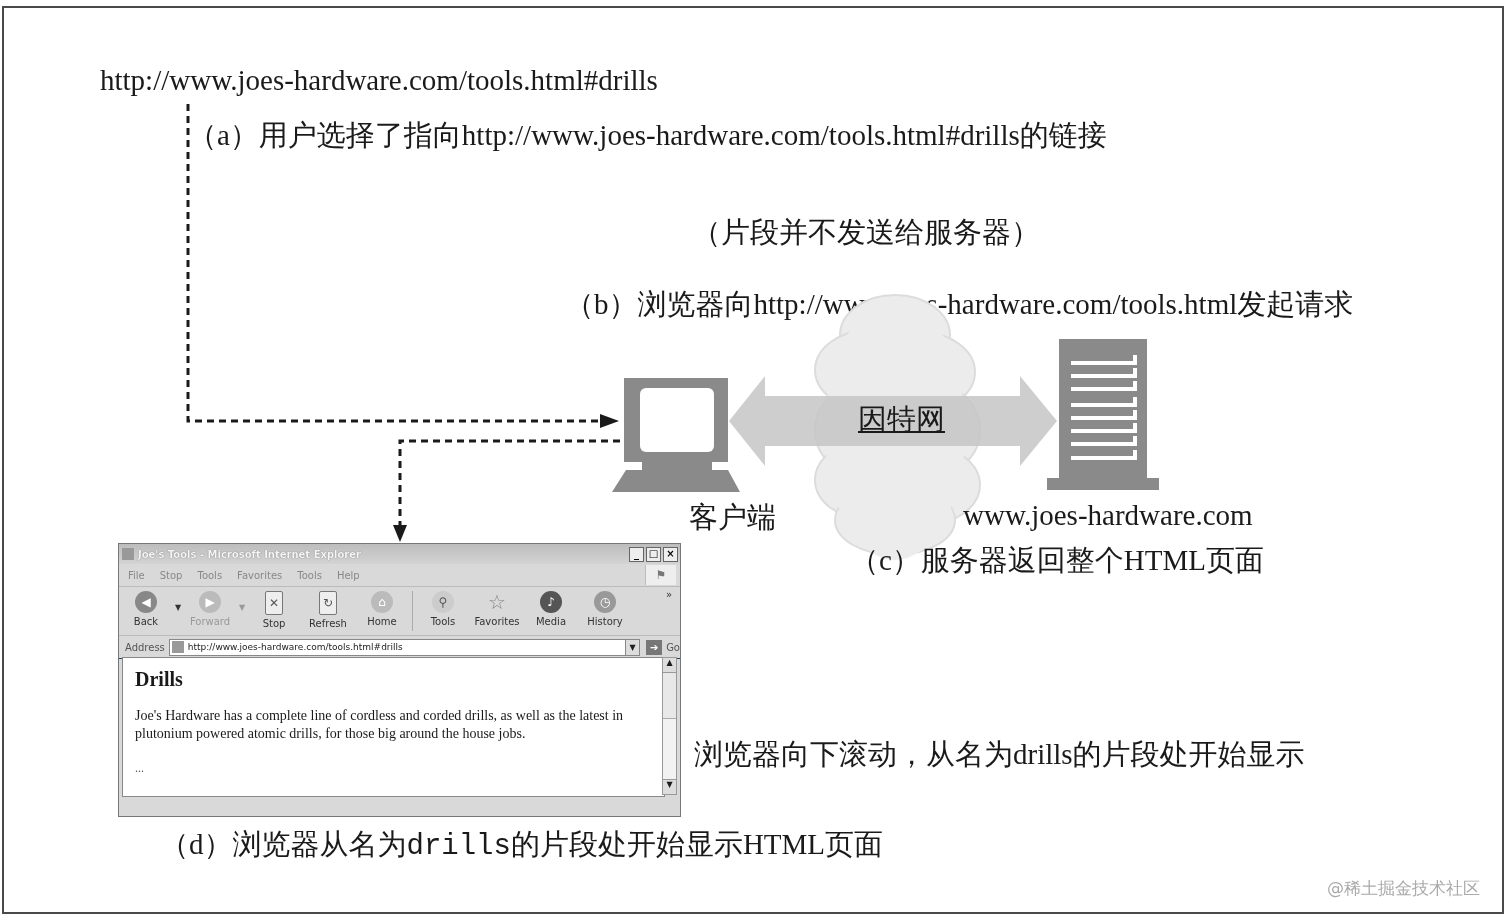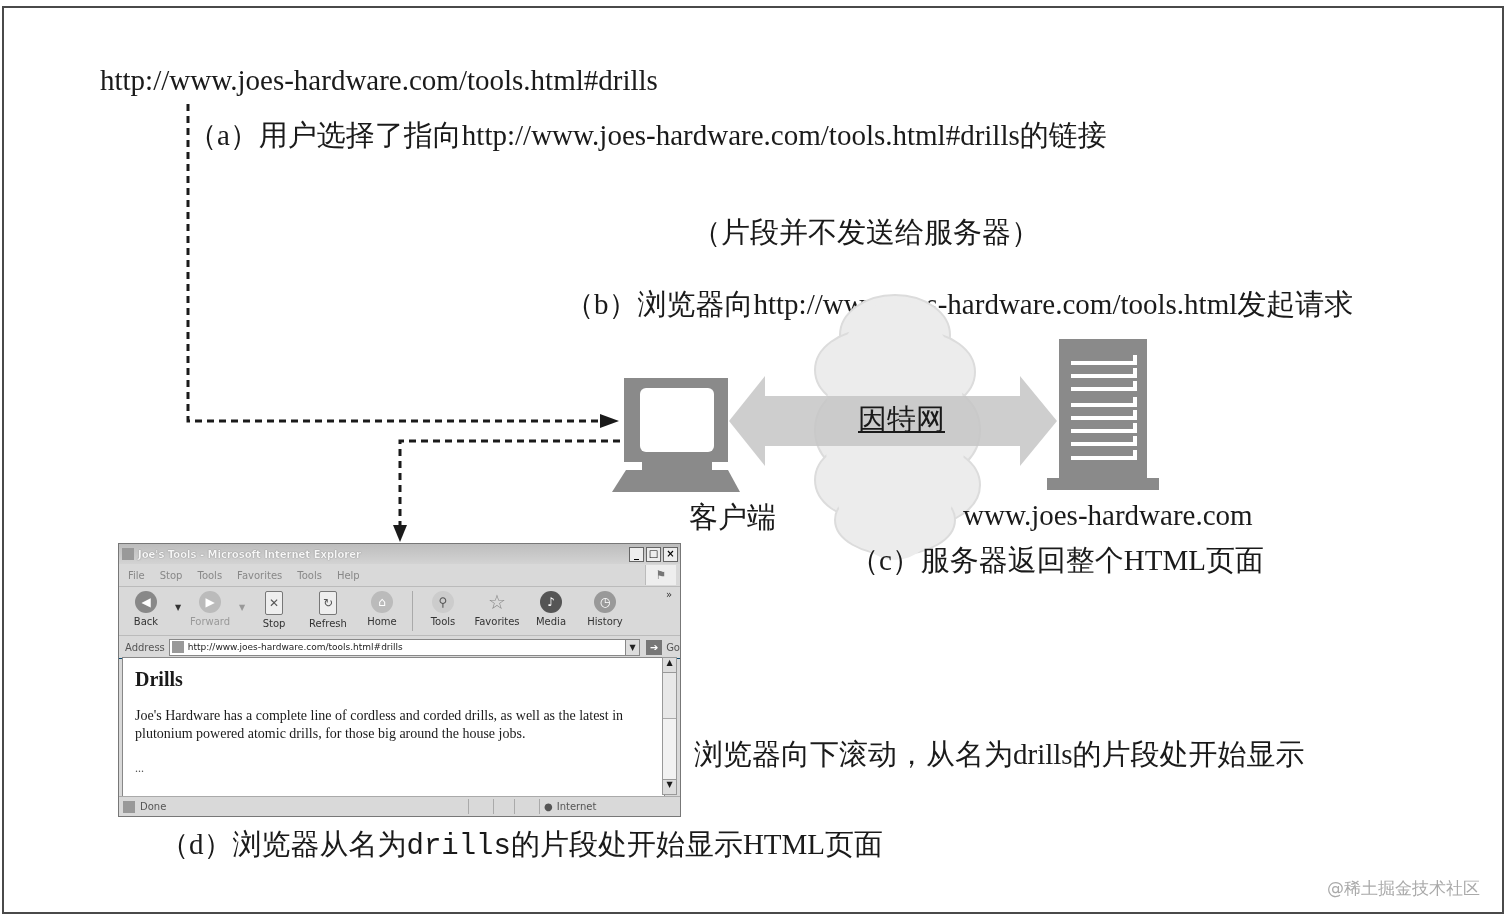--- a/index.html
+++ b/index.html
@@ -207,24 +207,13 @@
   <div class="ie-body">
     <h1>Drills</h1>
     <p>Joe's Hardware has a complete line of cordless and corded drills, as well as the latest in plutonium powered atomic drills, for those big around the house jobs.</p>
     <div class="dots">...</div>
   </div>
   <div class="scroll">
     <div class="a">▲</div>
     <div class="thumb"></div>
     <div class="b">▼</div>
   </div>
-  <div class="ie-status">
-    <span style="width:12px;height:12px;background:#999;margin:0 5px 0 4px;display:inline-block;"></span>
-    <span style="flex:1">Done</span>
-    <span class="cell" style="width:24px"></span>
-    <span class="cell" style="width:20px"></span>
-    <span class="cell" style="width:24px"></span>
-    <span class="cell" style="width:140px;display:flex;align-items:center;">
-      <span style="margin:0 4px 0 4px;">●</span>
-      <span>Internet</span>
-    </span>
-  </div>
 </div>
 
 </body></html>

